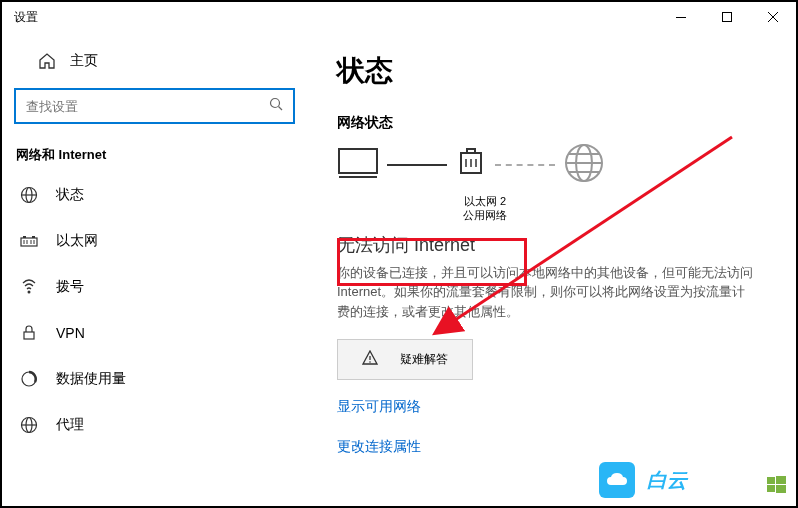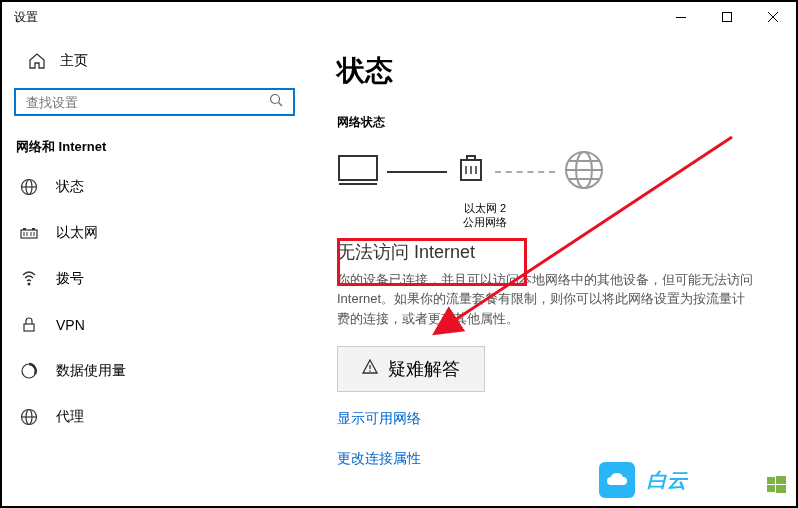--- a/index.html
+++ b/index.html
@@ -6,48 +6,48 @@
     body { width: 798px; height: 508px; background: #fff; position: relative; border: 2px solid #000; overflow: hidden; }
     
     .titlebar { height: 30px; display: flex; align-items: center; padding-left: 12px; background: #fff; gap: 26px; }
     .titlebar-title { font-size: 12px; color: #000; }
     .titlebar-controls { margin-left: auto; display: flex; }
     .titlebar-btn { width: 46px; height: 30px; display: flex; align-items: center; justify-content: center; cursor: pointer; }
     
     .content { display: flex; height: calc(100% - 30px); }
     
     .sidebar { width: 305px; padding: 10px 0; }
-    .home-link { display: flex; align-items: center; padding: 10px 26px; gap: 14px; cursor: pointer; }
+    .home-link { display: flex; align-items: center; padding: 10px 36px; gap: 14px; cursor: pointer; }
     .home-link .icon { width: 18px; height: 18px; display: flex; align-items: center; justify-content: center; }
     .home-link span.label { font-size: 14px; }
     
-    .search-box { margin: 8px 12px; border: 2px solid #0078d4; height: 28px; display: flex; align-items: center; padding: 0 10px; position: relative; }
+    .search-box { margin: 8px 12px; border: 2px solid #0078d4; height: 36px; display: flex; align-items: center; padding: 0 10px; position: relative; }
     .search-input { border: none; outline: none; flex: 1; font-size: 13px; color: #666; background: transparent; }
     .search-icon { color: #666; }
     
     .group-title { padding: 14px 14px 8px; font-size: 13px; font-weight: 600; }
     
     .nav-item { display: flex; align-items: center; padding: 14px 18px; gap: 18px; cursor: pointer; }
     .nav-item .icon { width: 18px; height: 18px; display: flex; align-items: center; justify-content: center; color: #333; }
     .nav-item span.label { font-size: 14px; }
     
     .main { flex: 1; padding: 20px 30px; position: relative; }
     .page-title { font-size: 28px; font-weight: 600; margin-bottom: 24px; }
-    .section-title { font-size: 12px; font-weight: 600; margin-bottom: 18px; }
+    .section-title { font-size: 14px; font-weight: 600; margin-bottom: 10px; }
     
     .network-diagram { display: flex; align-items: center; gap: 8px; margin-bottom: 6px; }
     .line-solid { width: 60px; height: 2px; background: #333; }
     .line-dashed { width: 60px; border-top: 2px dashed #aaa; }
     
     .adapter-info { font-size: 11px; text-align: center; margin-left: 108px; margin-bottom: 10px; line-height: 1.3; width: 80px; }
     
     .status-heading { font-size: 18px; color: #333; margin-bottom: 6px; }
     .status-desc { font-size: 13px; color: #555; line-height: 1.5; margin-bottom: 18px; max-width: 420px; }
     
-    .troubleshoot-btn { display: inline-flex; align-items: center; gap: 10px; padding: 10px 24px; border: 1px solid #ccc; background: #f3f3f3; font-size: 18px; cursor: pointer; margin-bottom: 18px; }
+    .troubleshoot-btn { display: inline-flex; align-items: center; gap: 22px; padding: 10px 24px; border: 1px solid #ccc; background: #f3f3f3; font-size: 12px; cursor: pointer; margin-bottom: 18px; }
     
     .link { color: #0066cc; font-size: 14px; cursor: pointer; margin-bottom: 22px; display: block; }
     
     .red-box { position: absolute; border: 3px solid #e81123; left: 335px; top: 236px; width: 190px; height: 48px; pointer-events: none; }
     .red-arrow { position: absolute; pointer-events: none; }
     
     .watermark1 { position: absolute; right: 109px; bottom: 8px; display: flex; align-items: center; gap: 12px; }
     .watermark1 .wbox { background: #29b6f6; width: 36px; height: 36px; border-radius: 6px; display: flex; align-items: center; justify-content: center; }
     .watermark1 .wtext { color: #29b6f6; font-size: 20px; font-style: italic; font-weight: 600; }
     

